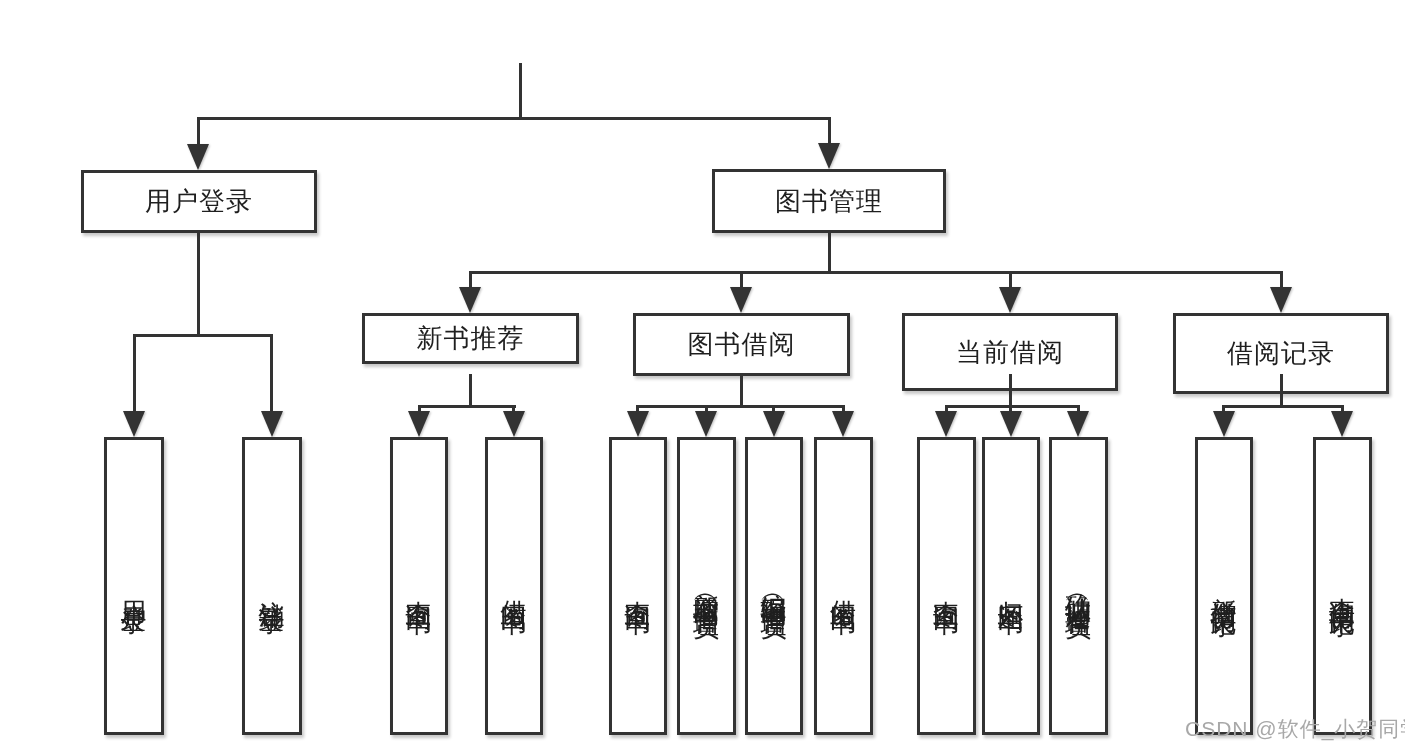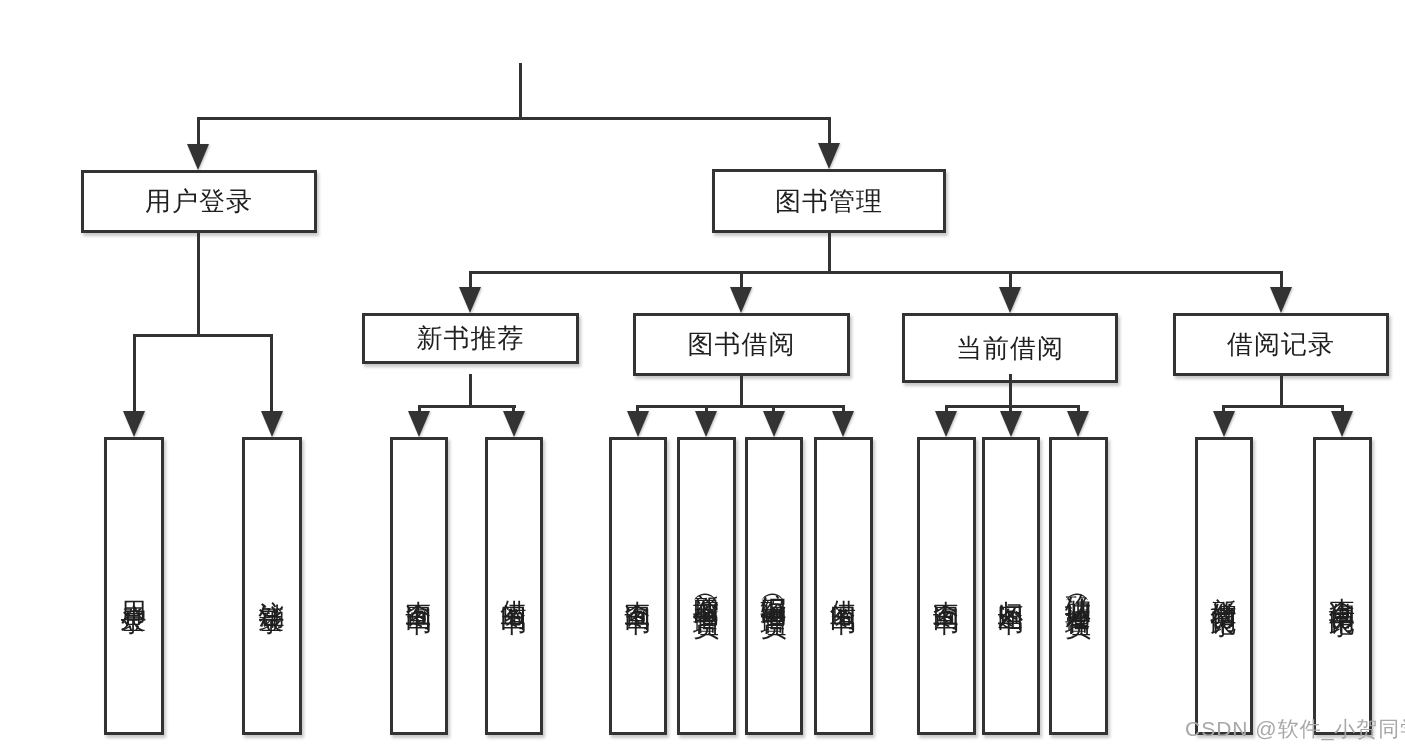--- a/index.html
+++ b/index.html
@@ -57,22 +57,22 @@
   <div class="vl" style="left:740px; top:271px; height:19px;"></div>
   <div class="vl" style="left:1009px; top:271px; height:19px;"></div>
   <div class="vl" style="left:1280px; top:271px; height:19px;"></div>
   <div class="ar" style="left:459px; top:287px;"></div>
   <div class="ar" style="left:730px; top:287px;"></div>
   <div class="ar" style="left:999px; top:287px;"></div>
   <div class="ar" style="left:1270px; top:287px;"></div>
 
   <div class="box" style="left:362px; top:313px; width:217px; height:51px;">新书推荐</div>
   <div class="box" style="left:633px; top:313px; width:217px; height:63px;">图书借阅</div>
-  <div class="box" style="left:902px; top:313px; width:216px; height:70px;">当前借阅</div>
-  <div class="box" style="left:1173px; top:313px; width:216px; height:63px;">借阅记录</div>
+  <div class="box" style="left:902px; top:313px; width:216px; height:78px;">当前借阅</div>
+  <div class="box" style="left:1173px; top:313px; width:216px; height:81px;">借阅记录</div>
 
   <div class="vl" style="left:469px; top:374px; height:33px;"></div>
   <div class="hl" style="left:418px; top:405px; width:98px;"></div>
   <div class="vl" style="left:418px; top:405px; height:10px;"></div>
   <div class="vl" style="left:512px; top:405px; height:10px;"></div>
   <div class="ar" style="left:408px; top:411px;"></div>
   <div class="ar" style="left:503px; top:411px;"></div>
 
   <div class="vl" style="left:740px; top:374px; height:33px;"></div>
   <div class="hl" style="left:637px; top:405px; width:207px;"></div>

